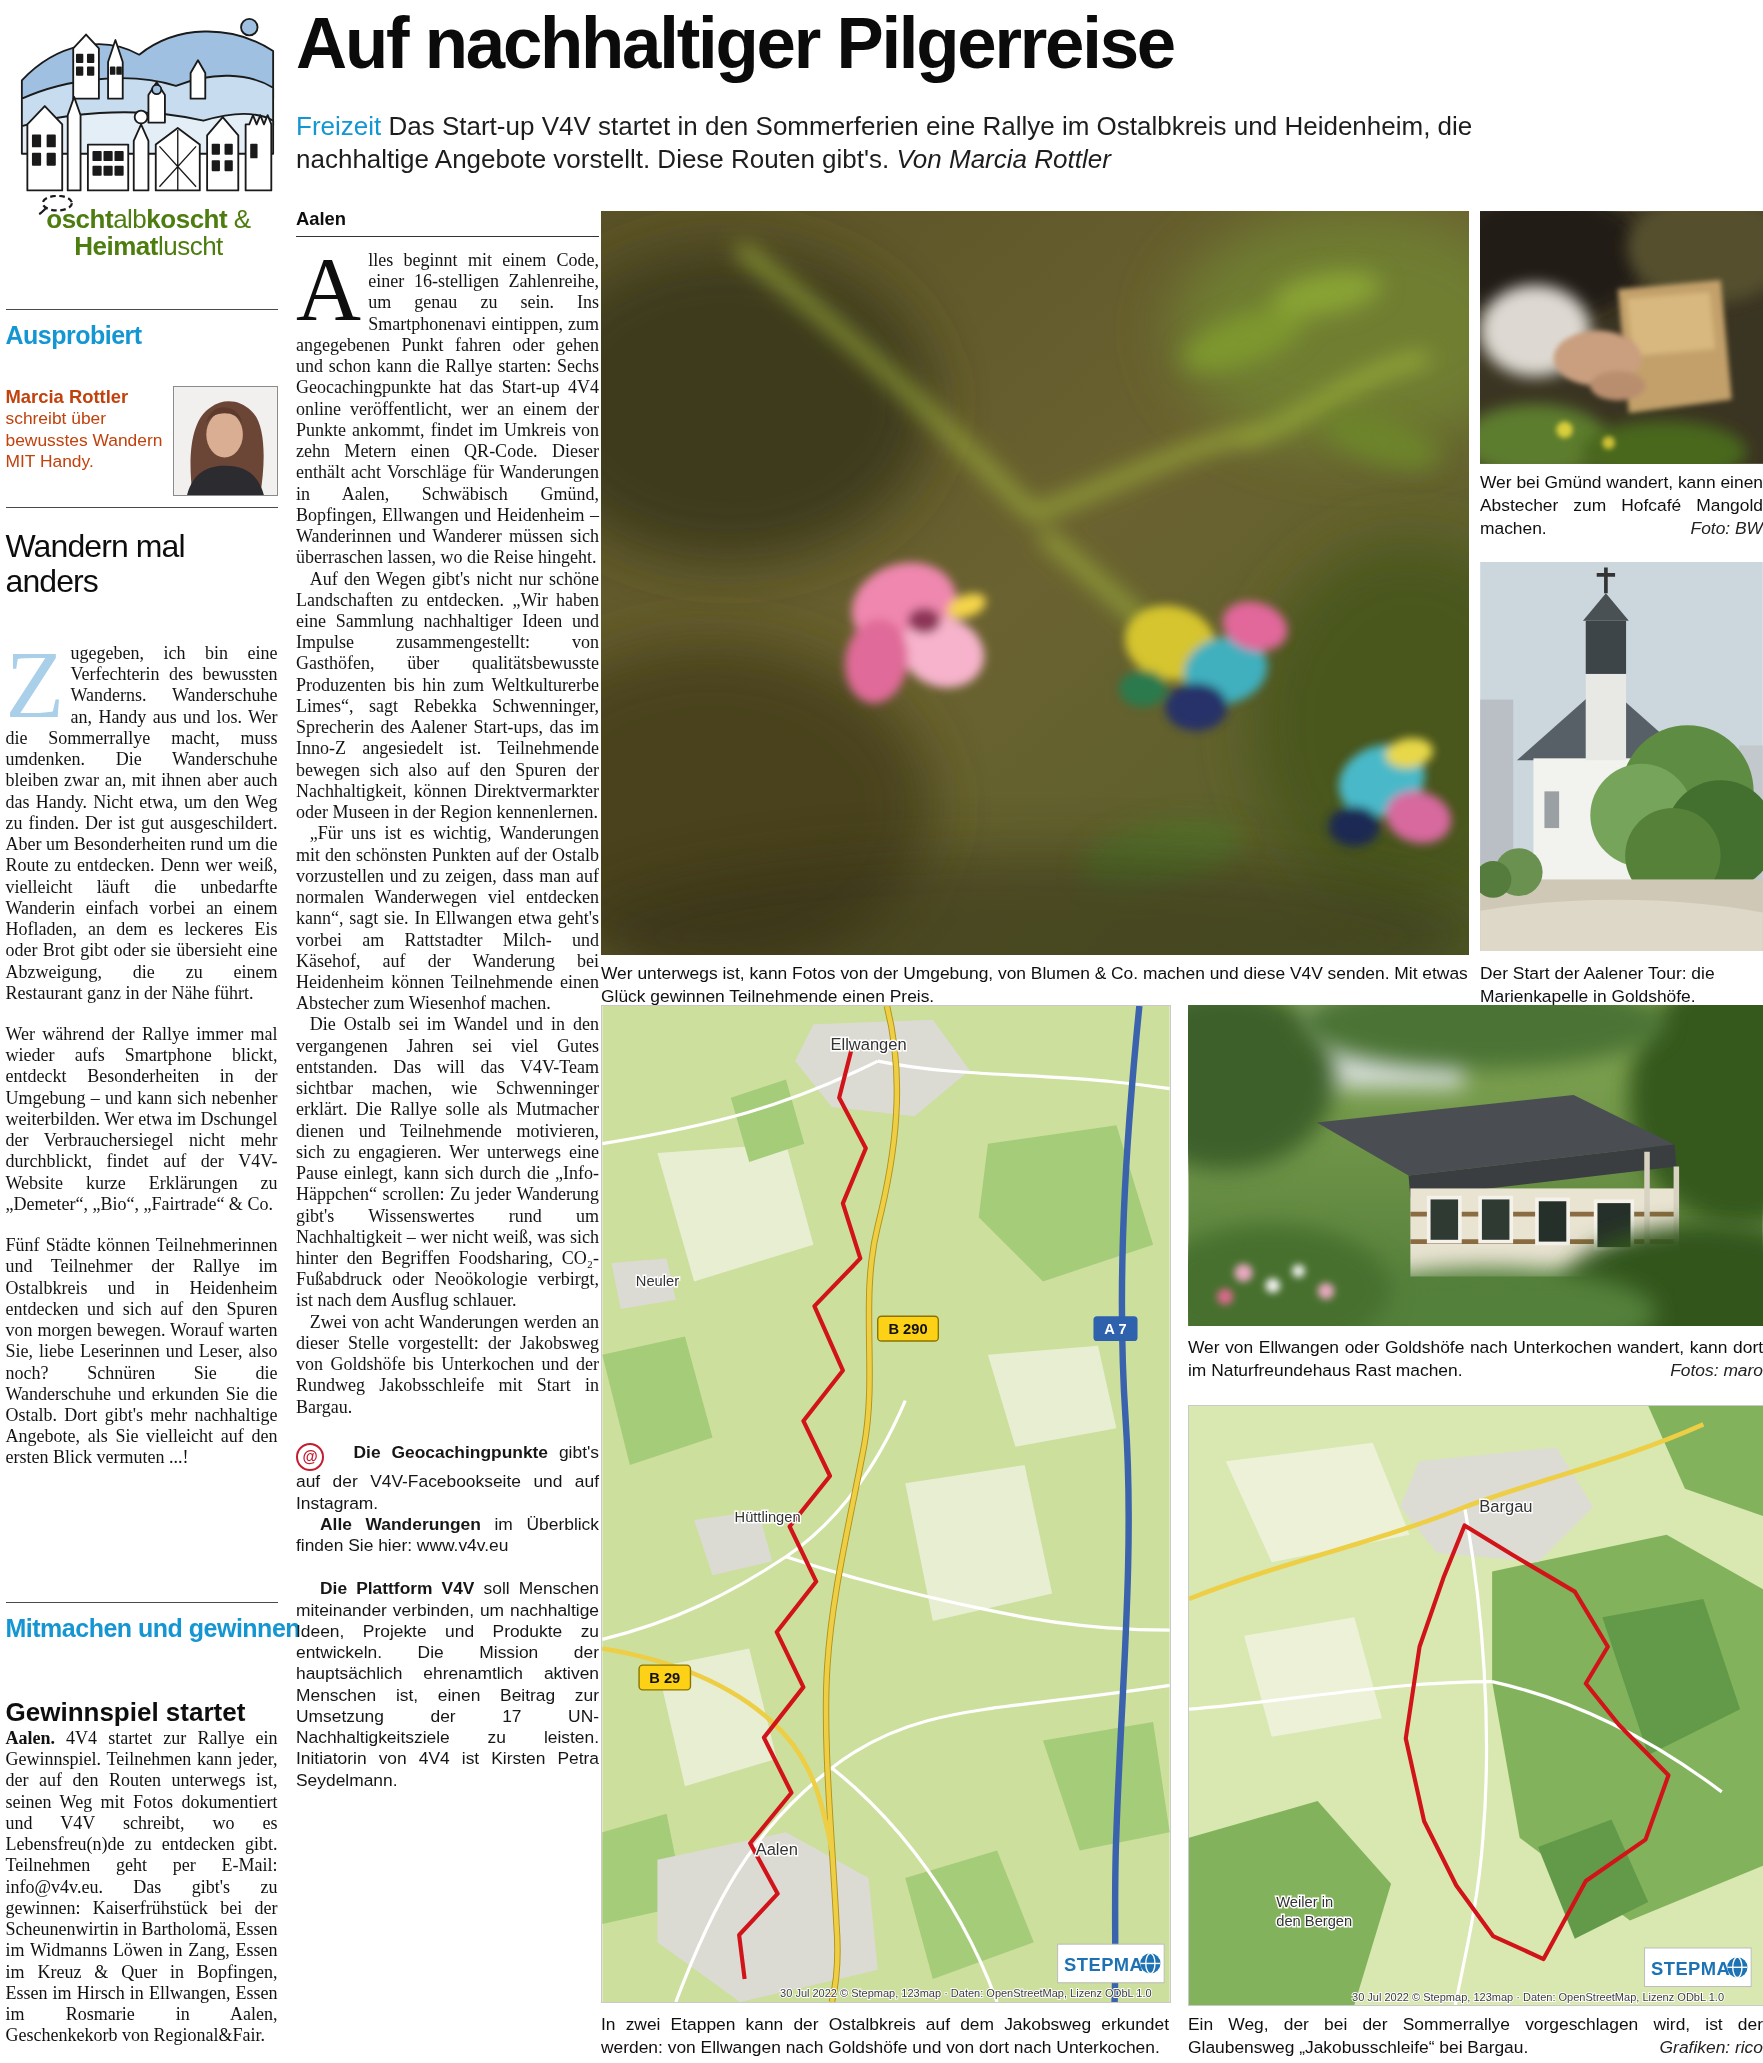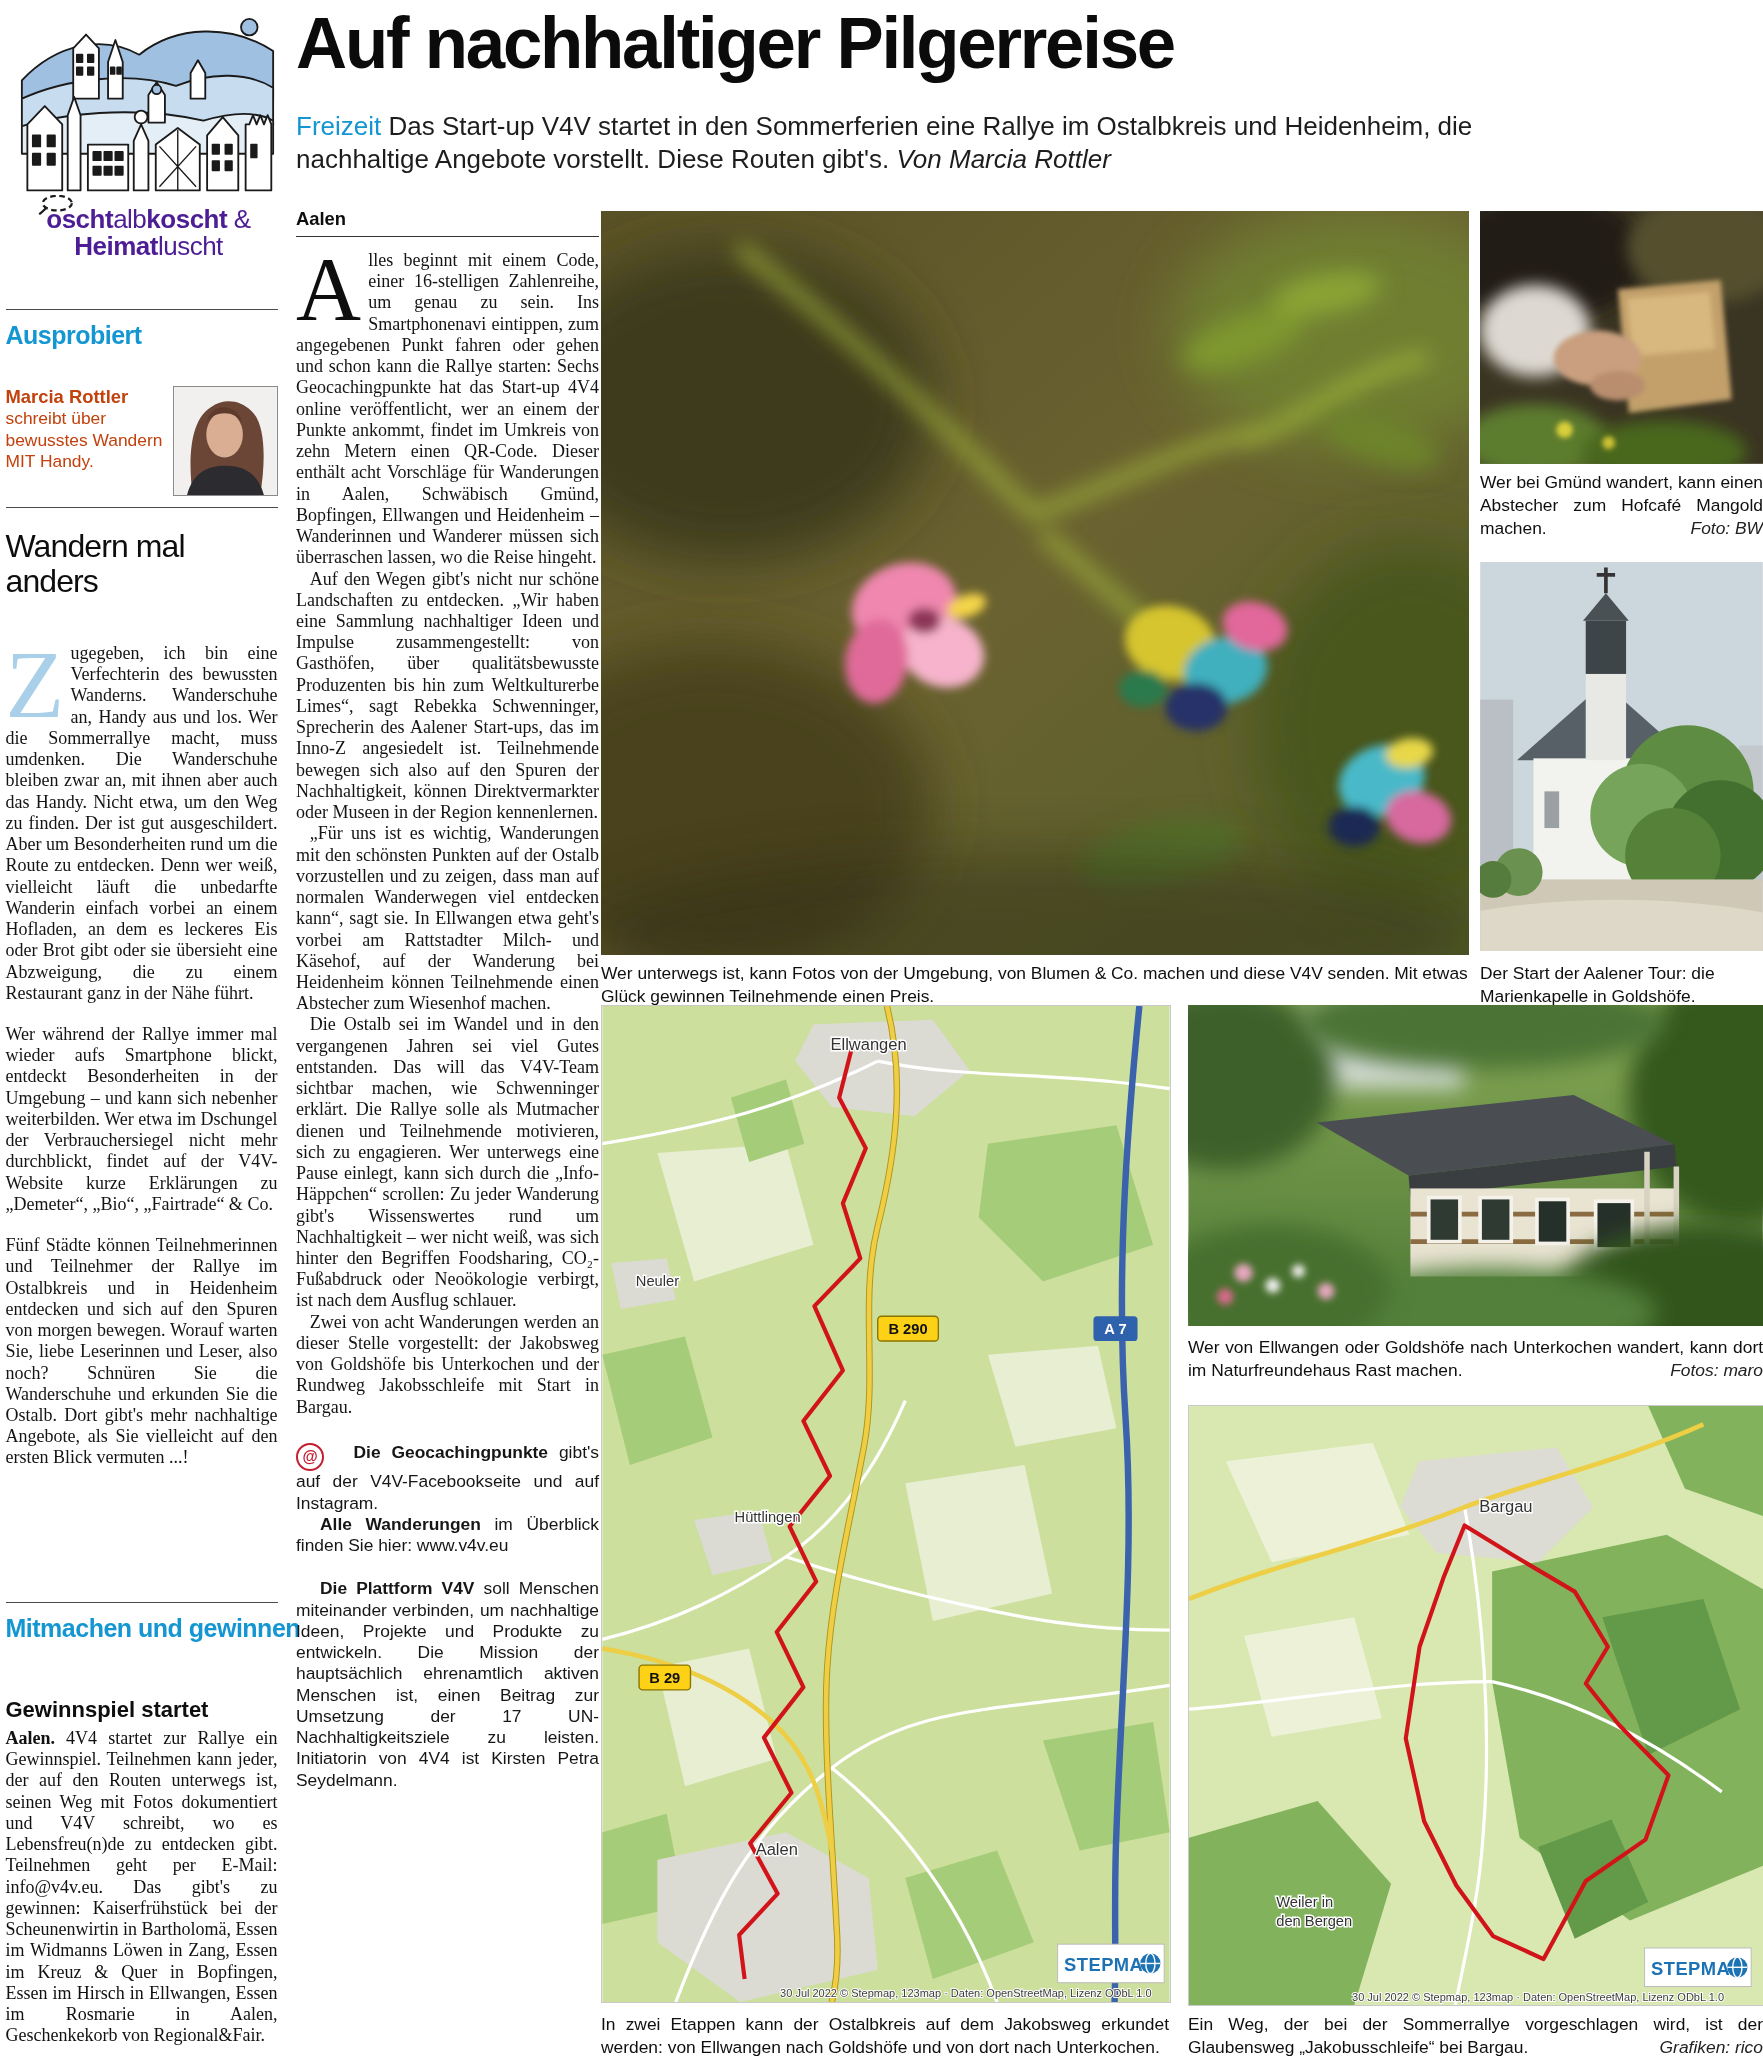--- a/index.html
+++ b/index.html
@@ -9,33 +9,33 @@
   .serif{font-family:"Liberation Serif",serif;}
   .just{text-align:justify;}
   .rule{border-top:1.4px solid #4a4a4a;height:0;}
   
   .headline{font-weight:700;font-size:73px;letter-spacing:-2.3px;color:#0b0b0b;
             white-space:nowrap;transform:scaleX(.97);transform-origin:left top;line-height:1;}
   .subtitle{font-size:26px;line-height:1.28;color:#1d1d1d;font-weight:400;}
   .subtitle .tag{color:#1496d2;font-weight:400;}
   .subtitle i{}
   
-  .wordmark{font-size:26px;line-height:1.05;color:#4c1d95;text-align:center;letter-spacing:-0.5px;}
+  .wordmark{font-size:26px;line-height:1.05;color:#4d7c0f;text-align:center;letter-spacing:-0.5px;}
   .wordmark b{font-weight:700;}
   .bluehead{color:#1496d2;font-size:25px;font-weight:700;letter-spacing:-0.5px;}
   .bio{font-size:17.4px;line-height:1.22;color:#c2410c;}
   .bio b{display:block;font-size:18.4px;}
   .opiniontitle{font-size:32px;line-height:1.08;letter-spacing:-0.9px;color:#0d0d0d;font-weight:400;}
   .bodytext{font-size:18px;line-height:1.18;color:#141414;}
   .bodytext p{margin:0 0 20px 0;}
   .dcA{float:left;font-family:"Liberation Serif",serif;font-size:90px;line-height:72px;
        padding:3.7px 7.3px 0 0;color:#0e0e0e;}
   .dcZ{float:left;font-family:"Liberation Serif",serif;font-size:96px;line-height:75px;
        padding:3.7px 6.4px 0 0;color:#a9cfe9;}
-  .contesthead{font-size:22px;font-weight:700;color:#0e0e0e;}
+  .contesthead{font-size:26px;font-weight:700;color:#0e0e0e;}
   
   .kicker{font-size:18.4px;font-weight:700;color:#0d0d0d;border-bottom:1.4px solid #333;
           padding-bottom:6.4px;}
   .article p{margin:0;}
   .article p + p{text-indent:13.8px;}
   .infoblock{font-family:"Liberation Sans",sans-serif;font-size:17.4px;line-height:1.22;color:#161616;}
   .infoblock b{font-weight:700;margin-left:24px;}
   .at{display:inline-block;width:24px;height:24px;border:2.3px solid #c41c30;border-radius:50%;
       color:#c41c30;font-weight:700;font-size:15.6px;line-height:24px;text-align:center;
       margin-right:5.5px;vertical-align:-4.6px;}

